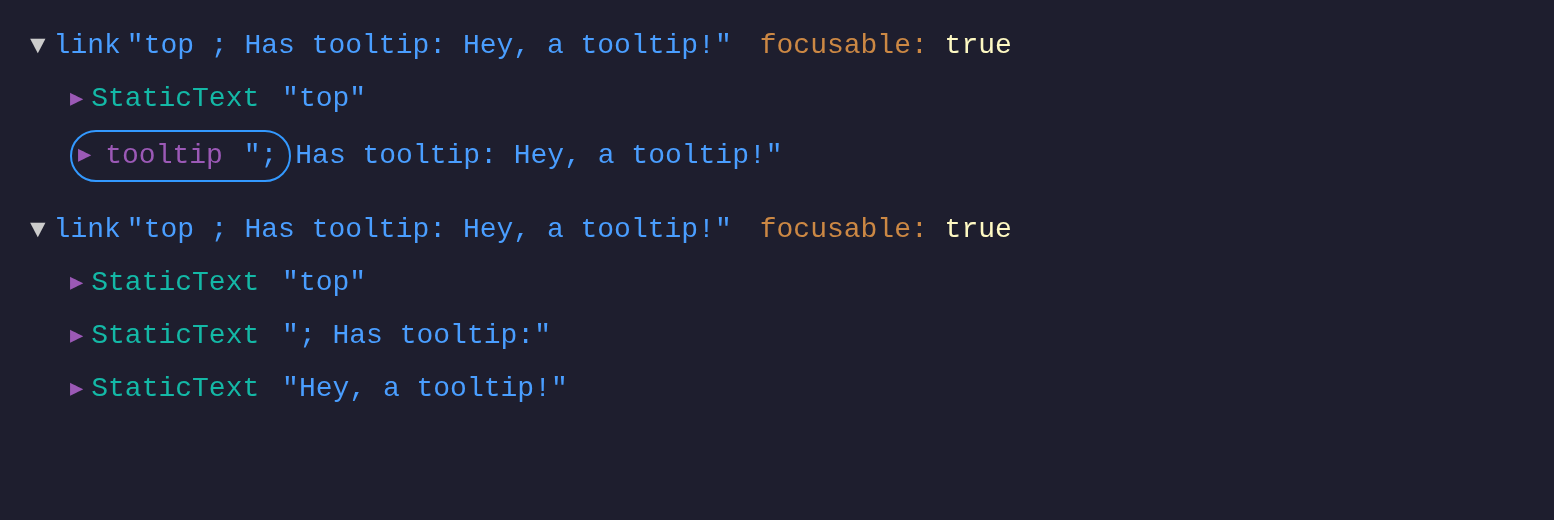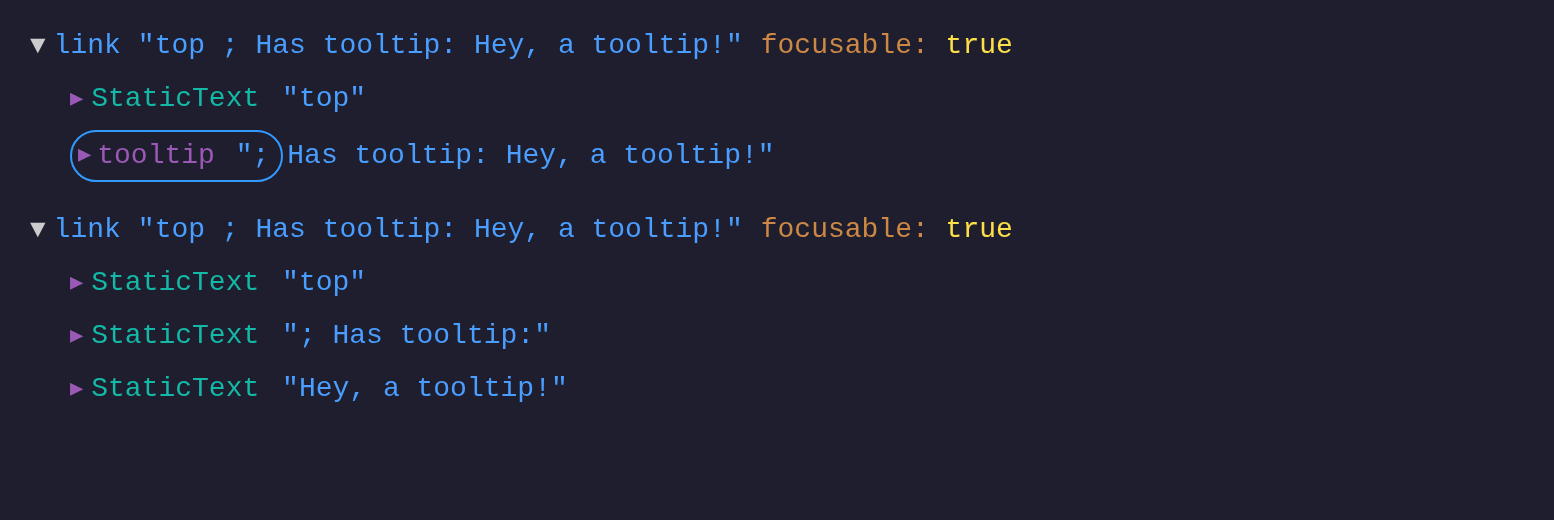--- a/index.html
+++ b/index.html
@@ -40,44 +40,45 @@
     }
 
     .arrow-right {
       color: #9b59b6;
       margin-right: 8px;
       font-size: 22px;
     }
 
     .node-type-link {
       color: #4a9eff;
-      margin-right: 17px;
+      margin-right: 6px;
     }
 
     .node-type-static {
       color: #14b8a6;
       margin-right: 6px;
     }
 
     .node-type-tooltip {
       color: #9b59b6;
       margin-right: 4px;
+      margin-left: 8px;
     }
 
     .string-value {
       color: #4a9eff;
     }
 
     .attr-name {
       color: #cc8844;
-      margin-left: 18px;
+      margin-left: 28px;
     }
 
     .attr-value {
-      color: #fde047;
+      color: #fef9c3;
     }
 
     .circle-highlight {
       display: inline-flex;
       align-items: center;
       border: 2.5px solid #3399ff;
       border-radius: 50px;
       padding: 2px 12px 2px 6px;
       margin-right: 4px;
     }

